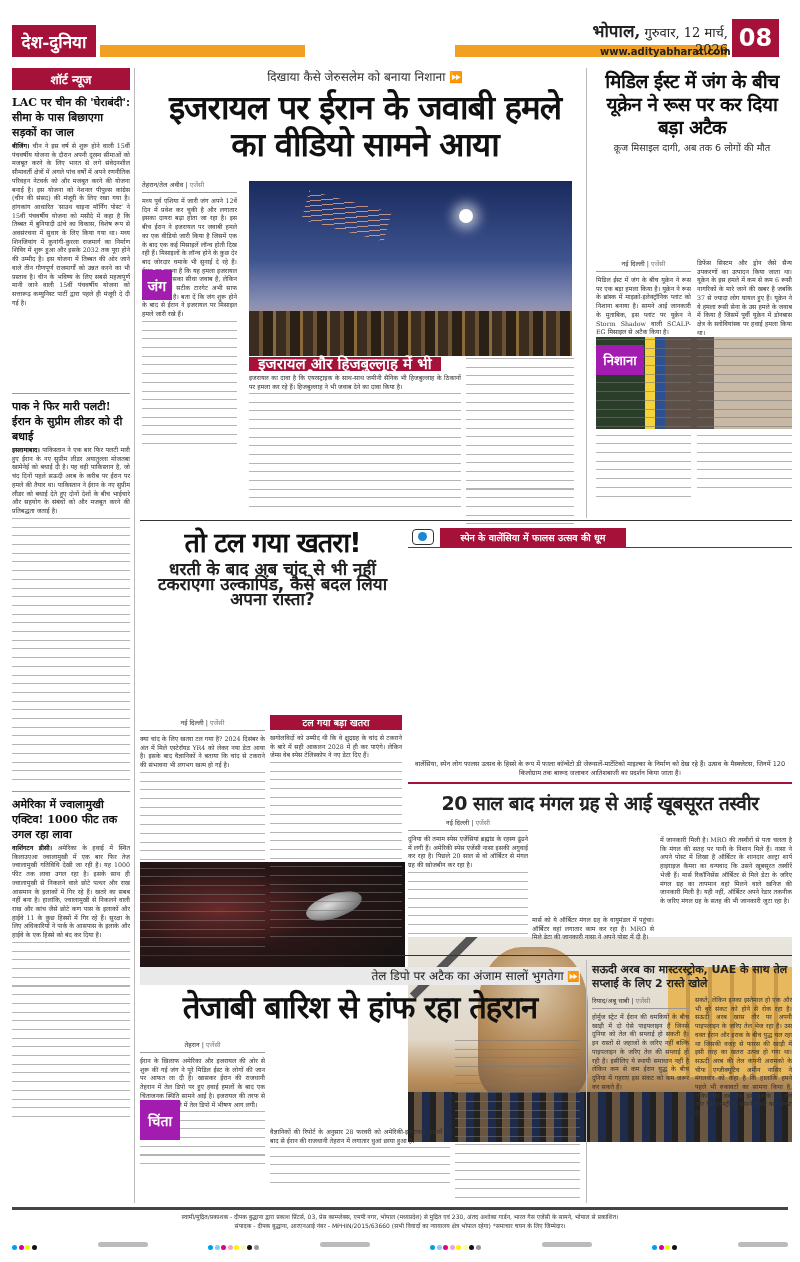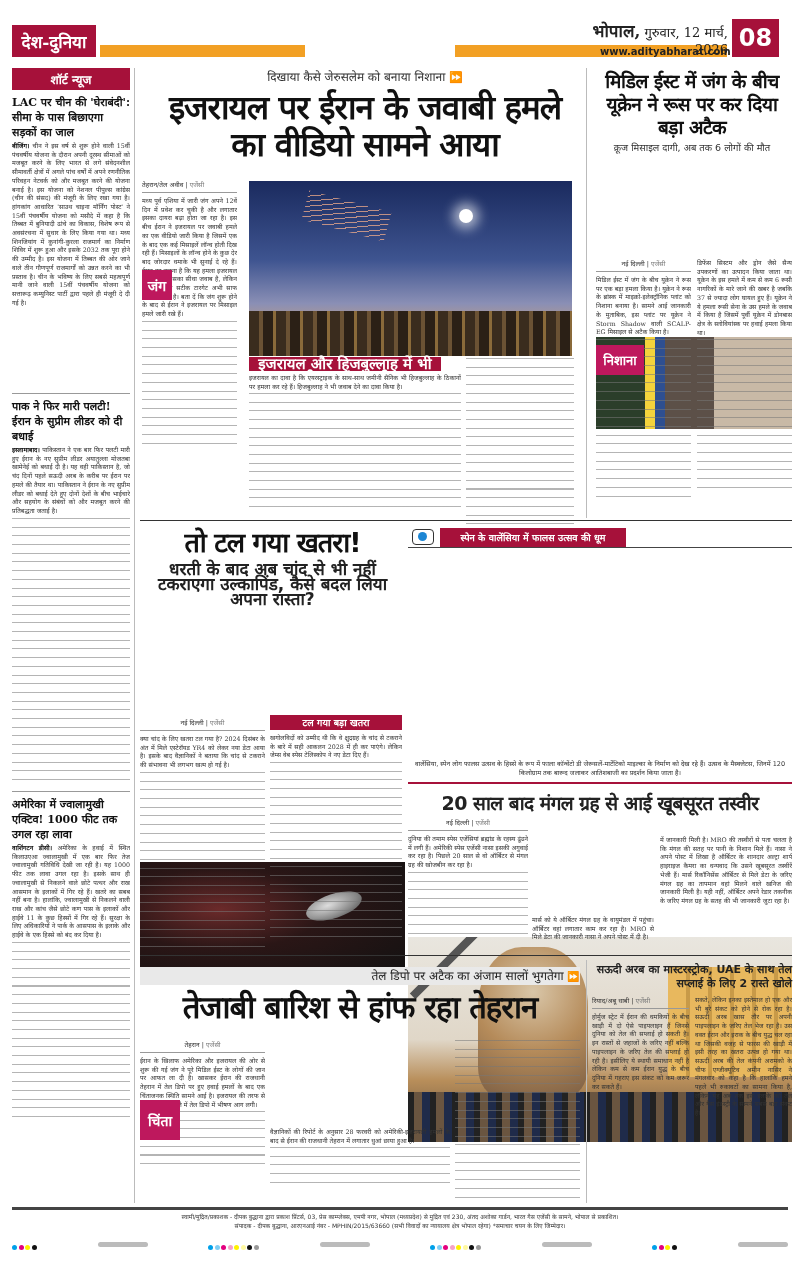--- a/index.html
+++ b/index.html
@@ -28,21 +28,21 @@
 .sep{height:1px;background:#999;margin:5px 0}
 .vsep{background:#bbb;width:1px}
 .kicker{font-size:12px;color:#333;text-align:center;font-family:"DejaVu Sans",sans-serif}
 .kicker .arr{color:#1d86d4;font-size:11px}
 .headline-xl{font-size:34px;font-weight:bold;color:#111;text-align:center;line-height:40px;font-family:"DejaVu Sans",sans-serif;letter-spacing:-1px}
 .dateline{font-size:6.5px;color:#333;border-bottom:1px solid #999;padding-bottom:3px;margin-bottom:4px}
 .dateline .ag{color:#777}
 .photo{background:#333;overflow:hidden;position:relative}
 .sky{background:linear-gradient(180deg,#1a2a5e 0%,#3e5490 45%,#8a8fb5 70%,#d9a56b 92%,#2b2218 100%)}
 .caption-red{background:#a6113a;color:#fff;font-weight:bold;text-align:center;font-family:"DejaVu Sans",sans-serif}
-.label-box{background:#be185d;color:#fff;font-weight:bold;display:flex;align-items:center;justify-content:center;font-size:14px}
+.label-box{background:#a21caf;color:#fff;font-weight:bold;display:flex;align-items:center;justify-content:center;font-size:14px}
 .hd-right{font-size:19px;font-weight:bold;line-height:23px;color:#111;text-align:center;letter-spacing:-0.5px}
 .sub-right{font-size:9.5px;color:#333;text-align:center}
 .bottomrule{left:12px;top:1207px;width:776px;height:3px;background:#444}
 .footer-txt{left:12px;top:1212px;width:776px;font-size:6px;color:#333;text-align:center;line-height:9px}
 .dots{left:12px;top:1240px;width:776px;height:8px;display:flex;justify-content:space-between;align-items:center}
 .dot{width:5px;height:5px;border-radius:50%;display:inline-block;margin-right:1.5px}
 .pill{width:50px;height:5px;border-radius:3px;background:#bbb;display:inline-block}
 .fake-lines{background:repeating-linear-gradient(180deg,#777 0 1px,transparent 1px 8.7px);opacity:.55}
 </style>
 </head>
@@ -219,21 +219,21 @@
 
 <div class="abs body-txt" style="left:270px;top:1128px;width:180px;height:70px;overflow:hidden">
   <span>वैज्ञानिकों की रिपोर्ट के अनुसार 28 फरवरी को अमेरिकी-इजरायली हमलों के बाद से ईरान की राजधानी तेहरान में लगातार धुआं छाया हुआ है।</span>
   <div class="fake-lines" style="height:40px;margin-top:2px"></div>
 </div>
 <div class="abs body-txt" style="left:455px;top:1040px;width:125px;height:158px;overflow:hidden">
   <div class="fake-lines" style="height:158px"></div>
 </div>
 <div class="abs vsep" style="left:586px;top:960px;height:243px"></div>
 
-<div class="abs" style="left:592px;top:963px;width:200px;font-size:11px;font-weight:bold;text-align:right;line-height:14px">सऊदी अरब का मास्टरस्ट्रोक, UAE के साथ तेल सप्लाई के लिए 2 रास्ते खोले</div>
+<div class="abs" style="left:592px;top:963px;width:200px;font-size:11px;font-weight:bold;text-align:left;line-height:14px">सऊदी अरब का मास्टरस्ट्रोक, UAE के साथ तेल सप्लाई के लिए 2 रास्ते खोले</div>
 <div class="abs" style="left:592px;top:996px;width:97px">
   <div class="dateline">
     <span>रियाद/अबू धाबी</span> | <span class="ag">एजेंसी</span>
   </div>
   <div class="body-txt" style="height:195px;overflow:hidden">होर्मुज स्ट्रेट में ईरान की धमकियों के बीच खाड़ी में दो ऐसे पाइपलाइन हैं जिनसे दुनिया को तेल की सप्लाई हो सकती है। इन रास्तों से जहाजों के जरिए नहीं बल्कि पाइपलाइन के जरिए तेल की सप्लाई हो रही है। इसीलिए ये स्थायी समाधान नहीं है लेकिन कम से कम ईरान युद्ध के बीच दुनिया में गहराए इस संकट को कम जरूर कर सकते हैं।</div>
 </div>
 <div class="abs body-txt" style="left:695px;top:996px;width:97px;height:208px;overflow:hidden">सकते, लेकिन इनका इस्तेमाल हो एक और भी बुरे संकट को होने से रोक रहा है। सऊदी अरब खास तौर पर अपनी पाइपलाइन के जरिए तेल भेज रहा है। उस वक्त ईरान और इराक के बीच युद्ध चल रहा था जिसकी वजह से फारस की खाड़ी में इसी तरह का खतरा उत्पन्न हो गया था। सऊदी अरब की तेल कंपनी अरामको के चीफ एग्जीक्यूटिव अमीन नासिर ने मंगलवार को कहा है कि हालांकि हमने पहले भी रुकावटों का सामना किया है, लेकिन यह अब तक इस इलाके की तेल और गैस इंडस्ट्री के सामने सबसे बड़ा संकट है।</div>
 
 <div class="abs bottomrule"></div>
 <div class="abs footer-txt">

